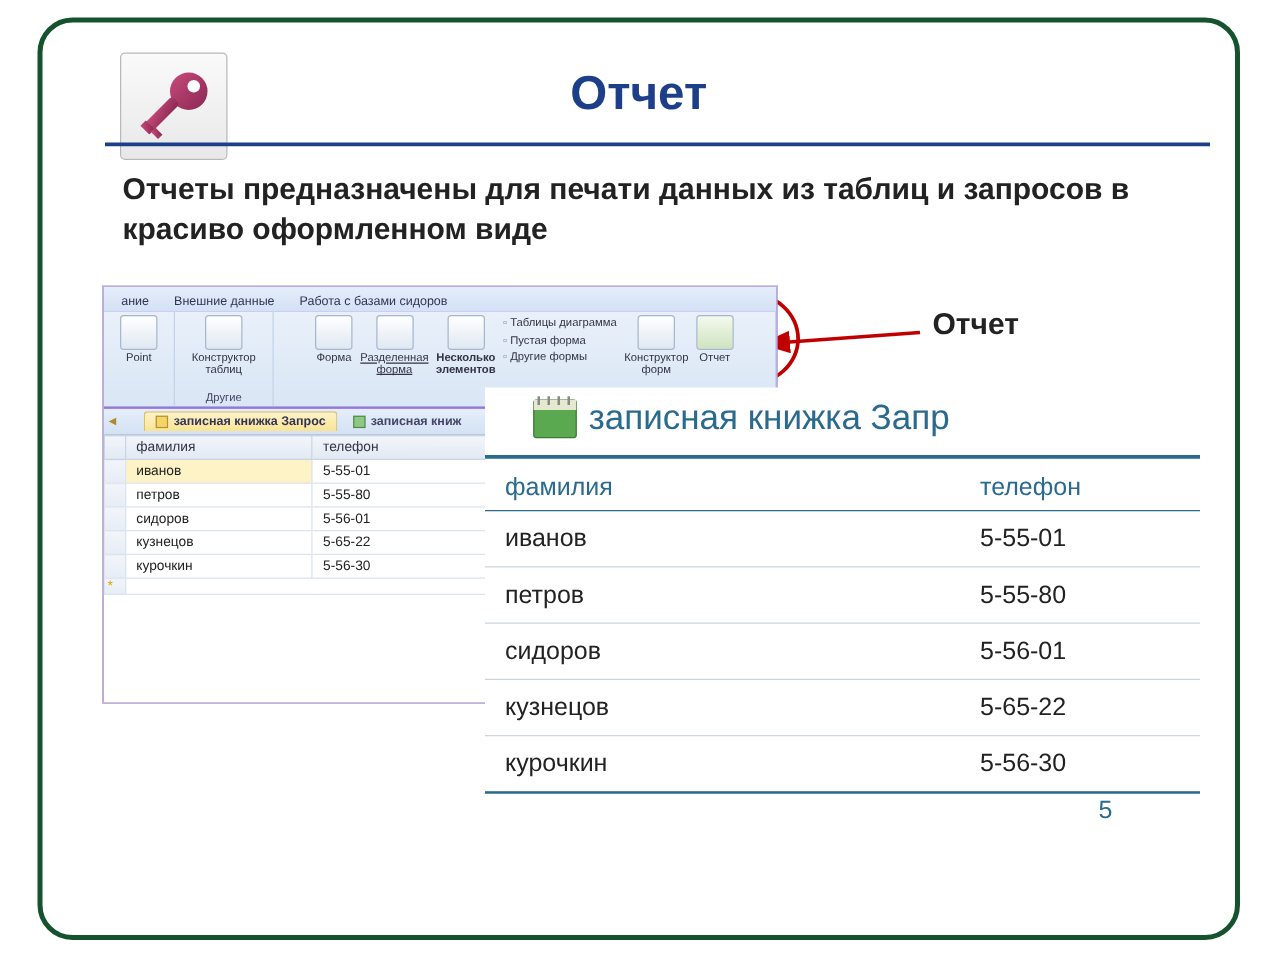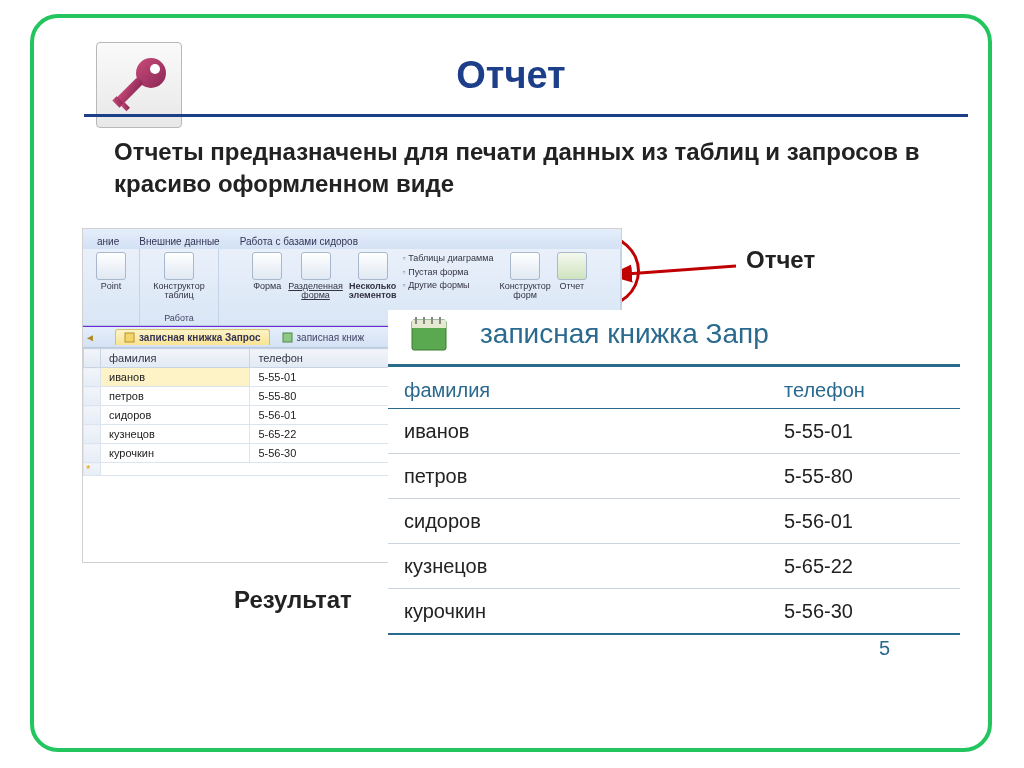--- a/index.html
+++ b/index.html
@@ -11,21 +11,21 @@
     font-family: "Segoe UI", Tahoma, Arial, sans-serif;
     position: relative;
     overflow: hidden;
   }
   .slide {
     position: absolute;
     left: 30px;
     top: 14px;
     width: 962px;
     height: 738px;
-    border: 4px solid #22c55e;
+    border: 4px solid #14532d;
     border-radius: 28px;
     box-sizing: border-box;
     background: #fff;
   }
   .title {
     position: absolute;
     top: 36px;
     left: 0;
     width: 100%;
     text-align: center;
@@ -55,21 +55,21 @@
   .app-icon-key {
     position: absolute;
     left: 10px;
     top: 10px;
     width: 64px;
     height: 64px;
   }
   .description {
     position: absolute;
     top: 118px;
-    left: 80px;
+    left: 64px;
     right: 50px;
     font-size: 24px;
     font-weight: bold;
     color: #222;
     line-height: 1.35;
   }
 
   
   .access-shot {
     position: absolute;
@@ -175,20 +175,21 @@
     margin-left: 18px;
     font-weight: bold;
   }
   .query-tab2 {
     display: flex;
     align-items: flex-start;
     gap: 4px;
     padding: 2px 8px;
     margin-left: 4px;
     color: #446;
+    font-weight: bold;
   }
   .grid-table {
     border-collapse: collapse;
     font-size: 11px;
     width: 100%;
   }
   .grid-table th {
     background: linear-gradient(#f2f5fa,#e2e9f3);
     border: 1px solid #c8d4e4;
     padding: 3px 8px;
@@ -212,22 +213,23 @@
     position: absolute;
     left: 354px;
     top: 292px;
     right: 28px;
     bottom: 18px;
     background: #fff;
   }
   .report-title-row {
     display: flex;
     align-items: center;
-    gap: 28px;
+    gap: 4px;
     padding: 4px 0 6px 16px;
+    margin-left: 15px;
   }
   .report-icon {
     width: 48px; height: 40px;
     position: relative;
   }
   .report-title {
     color: #2a6a8f;
     font-size: 28px;
     white-space: nowrap;
     overflow: hidden;
@@ -313,42 +315,41 @@
   <div class="label-report" style="left:712px; top:228px;">Отчет</div>
 
   <svg class="arrow-red" style="left:210px; top:460px; width:180px; height:120px;">
     <defs>
         <marker id="ah2" markerWidth="10" markerHeight="10" refX="2" refY="3" orient="auto">
           <path d="M0,0 L0,6 L8,3 z" fill="#c00000"></path>
         </marker>
       </defs>
     <line x1="18" y1="8" x2="165" y2="95" stroke="#c00000" stroke-width="3" marker-end="url(#ah2)"></line>
   </svg>
-  <div class="label-report" style="left:200px; top:568px;">Результат</div>
 
   <div class="access-shot">
     <div class="ribbon-tabs">
       <span>ание</span>
       <span>Внешние данные</span>
       <span>Работа с базами сидоров</span>
     </div>
     <div class="ribbon-body">
       <div class="ribbon-group" style="width:44px;">
         <div class="rb-btn">
           <div class="rb-ico"></div>
           <span>Point</span>
         </div>
       </div>
       <div class="ribbon-group" style="width:66px;">
         <div class="rb-btn">
           <div class="rb-ico"></div>
           <span style="white-space:pre;">Конструктор
 таблиц</span>
         </div>
-        <div class="ribbon-group-label">Работа</div>
+        <div class="ribbon-group-label">Другие</div>
       </div>
       <div class="ribbon-group" style="flex:1;">
         <div class="ribbon-group-row">
           <div class="rb-btn">
             <div class="rb-ico"></div>
             <span>Форма</span>
           </div>
           <div class="rb-btn">
             <div class="rb-ico"></div>
             <span style="white-space:pre;text-decoration:underline;">Разделенная

